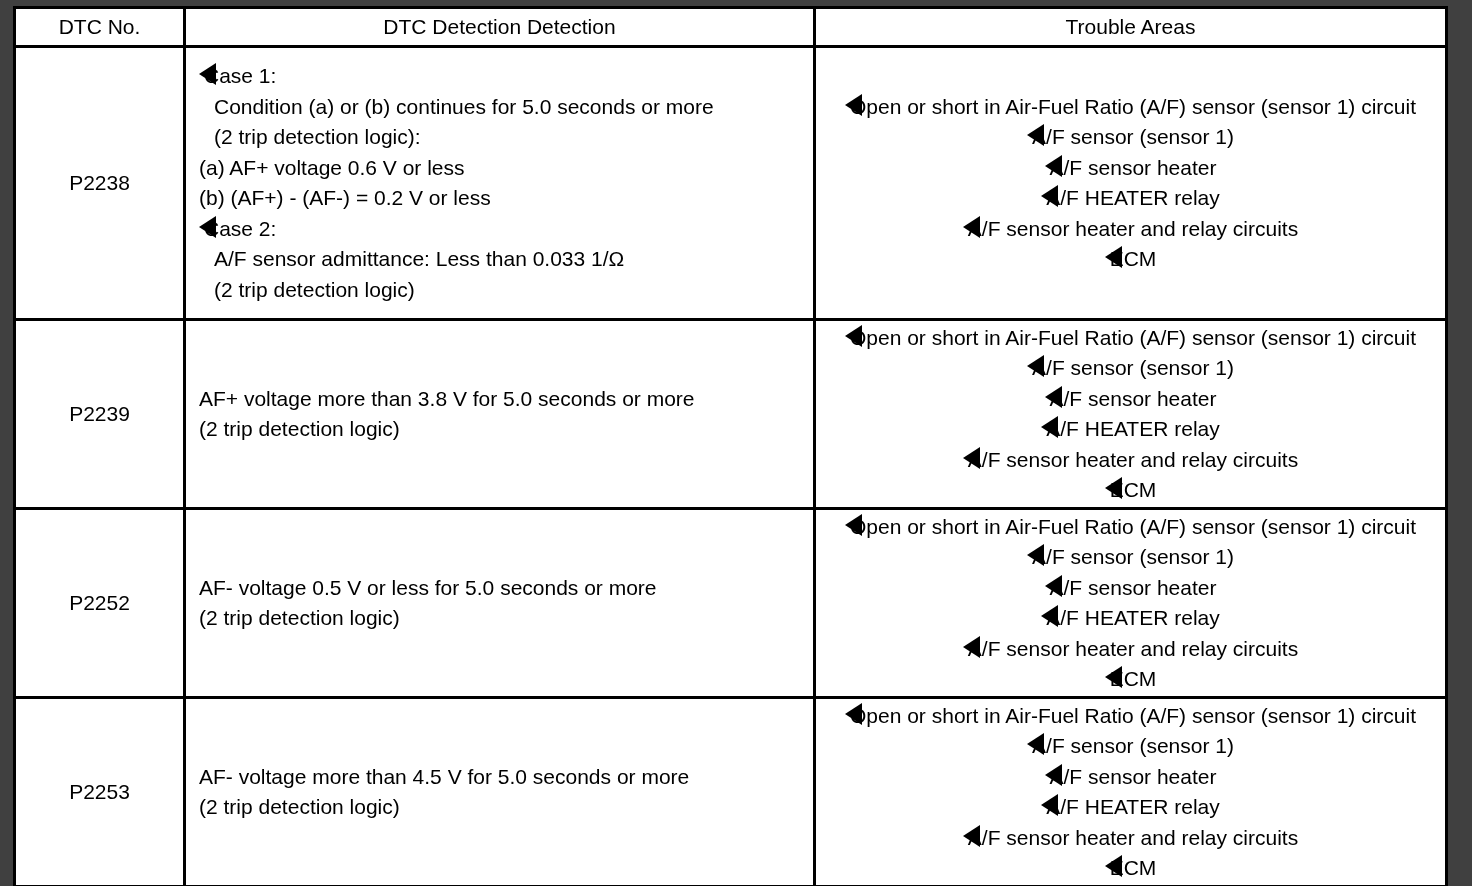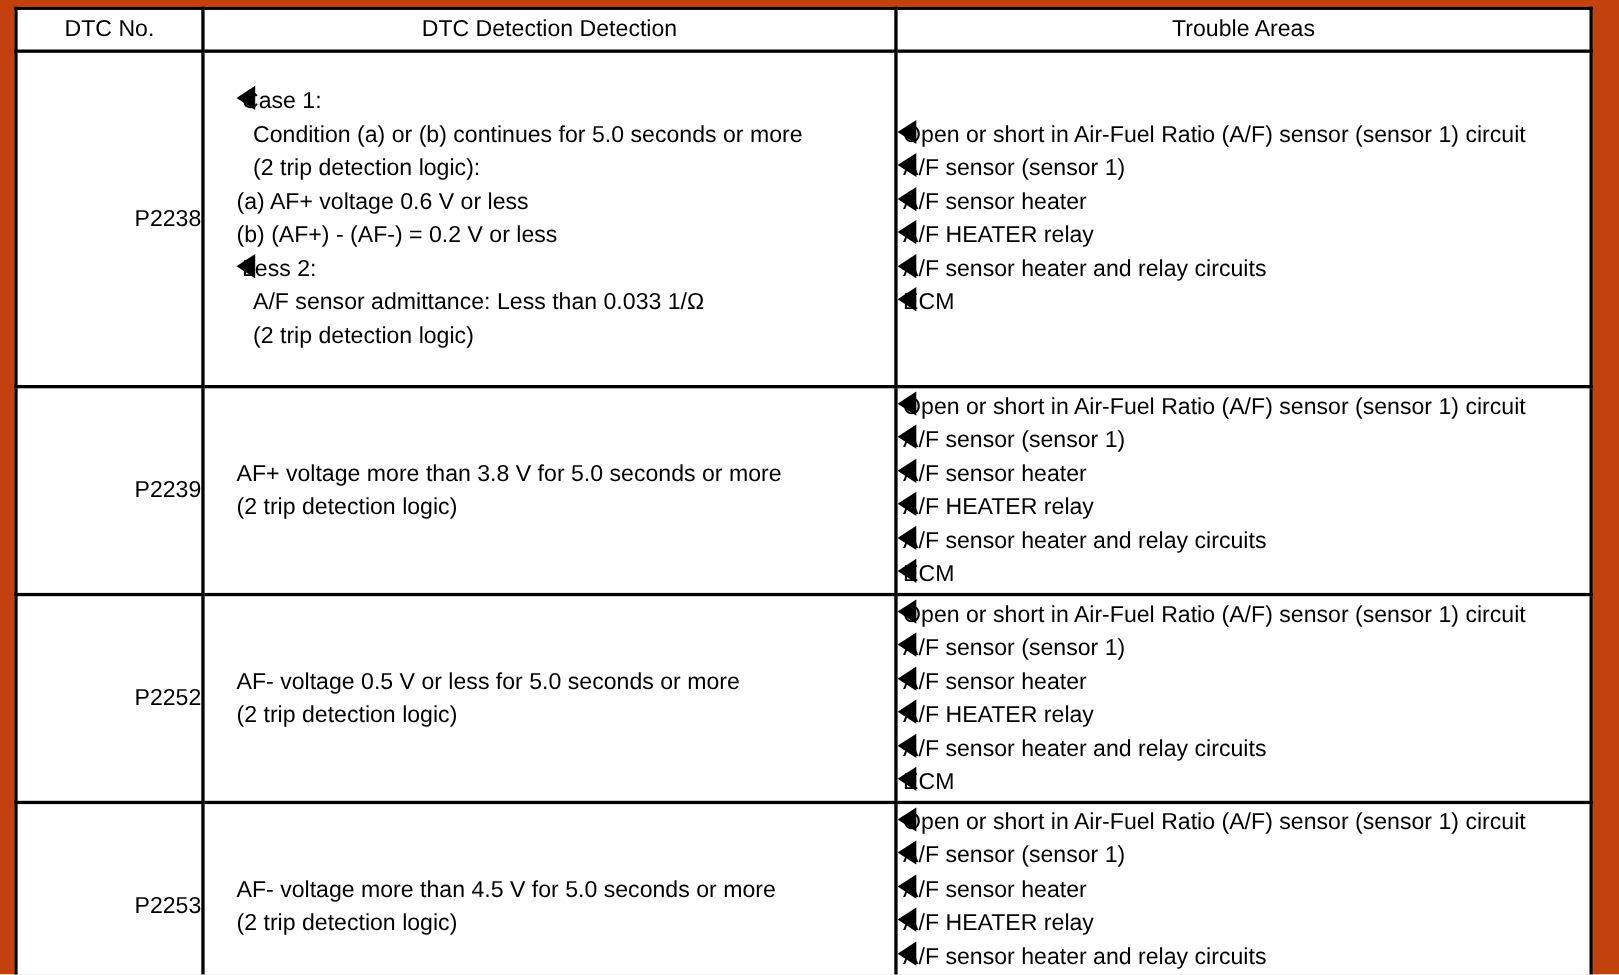--- a/index.html
+++ b/index.html
@@ -12,21 +12,21 @@
     height: 886px;
     font-family: "Liberation Sans", sans-serif;
     color: #000000;
     overflow: hidden;
   }
 
   #page {
     position: relative;
     width: 1472px;
     height: 886px;
-    background: #c2410c;
+    background: #404040;
   }
 
   table.dtc-table {
     position: absolute;
     left: 13px;
     top: 6px;
     width: 1432px;
     border-collapse: collapse;
     table-layout: fixed;
     background: #ffffff;
@@ -53,39 +53,39 @@
     line-height: 36px;
     white-space: nowrap;
   }
 
   
   tr.body-row td {
     height: 186px;
   }
 
   td.cell-dtc {
-    text-align: right;
+    text-align: center;
     font-size: 21px;
     vertical-align: middle;
   }
 
   td.cell-cond {
     vertical-align: middle;
     padding: 4px 10px 4px 14px;
   }
 
   td.cell-areas {
     vertical-align: middle;
     padding: 6px 8px 6px 14px;
   }
 
   
   .cond-list {
     list-style: none;
-    margin: 16px;
+    margin: 0;
     padding: 13px;
   }
   .cond-line {
     font-size: 21px;
     line-height: 30.5px;
     white-space: nowrap;
     position: relative;
   }
   .cond-line.indent {
     padding-left: 15px;
@@ -99,20 +99,21 @@
     list-style: none;
     margin: 0;
     padding: 0;
   }
   .area-line {
     font-size: 21px;
     line-height: 30.5px;
     white-space: nowrap;
     position: relative;
     padding-left: 0;
+    text-align: center;
   }
 
   
   .tri {
     display: inline-block;
     width: 0;
     height: 0;
     border-top: 11px solid transparent;
     border-bottom: 11px solid transparent;
     border-right: 17px solid #000000;
@@ -148,21 +149,21 @@
     <tbody id="table-body">
         <tr class="body-row">
           <td class="cell-dtc">P2238</td>
           <td class="cell-cond">
             <ul class="cond-list">
               <li class="cond-line bulleted"><span class="tri"></span><span class="txt">Case 1:</span></li>
               <li class="cond-line indent"><span class="txt">Condition (a) or (b) continues for 5.0 seconds or more</span></li>
               <li class="cond-line indent"><span class="txt">(2 trip detection logic):</span></li>
               <li class="cond-line"><span class="txt">(a) AF+ voltage 0.6 V or less</span></li>
               <li class="cond-line"><span class="txt">(b) (AF+) - (AF-) = 0.2 V or less</span></li>
-              <li class="cond-line bulleted"><span class="tri"></span><span class="txt">Less 2:</span></li>
+              <li class="cond-line bulleted"><span class="tri"></span><span class="txt">Case 2:</span></li>
               <li class="cond-line indent"><span class="txt">A/F sensor admittance: Less than 0.033 1/Ω</span></li>
               <li class="cond-line indent"><span class="txt">(2 trip detection logic)</span></li>
             </ul>
           </td>
           <td class="cell-areas">
             <ul class="areas-list">
               <li class="area-line"><span class="tri"></span><span class="txt">Open or short in Air-Fuel Ratio (A/F) sensor (sensor 1) circuit</span></li>
               <li class="area-line"><span class="tri"></span><span class="txt">A/F sensor (sensor 1)</span></li>
               <li class="area-line"><span class="tri"></span><span class="txt">A/F sensor heater</span></li>
               <li class="area-line"><span class="tri"></span><span class="txt">A/F HEATER relay</span></li>

